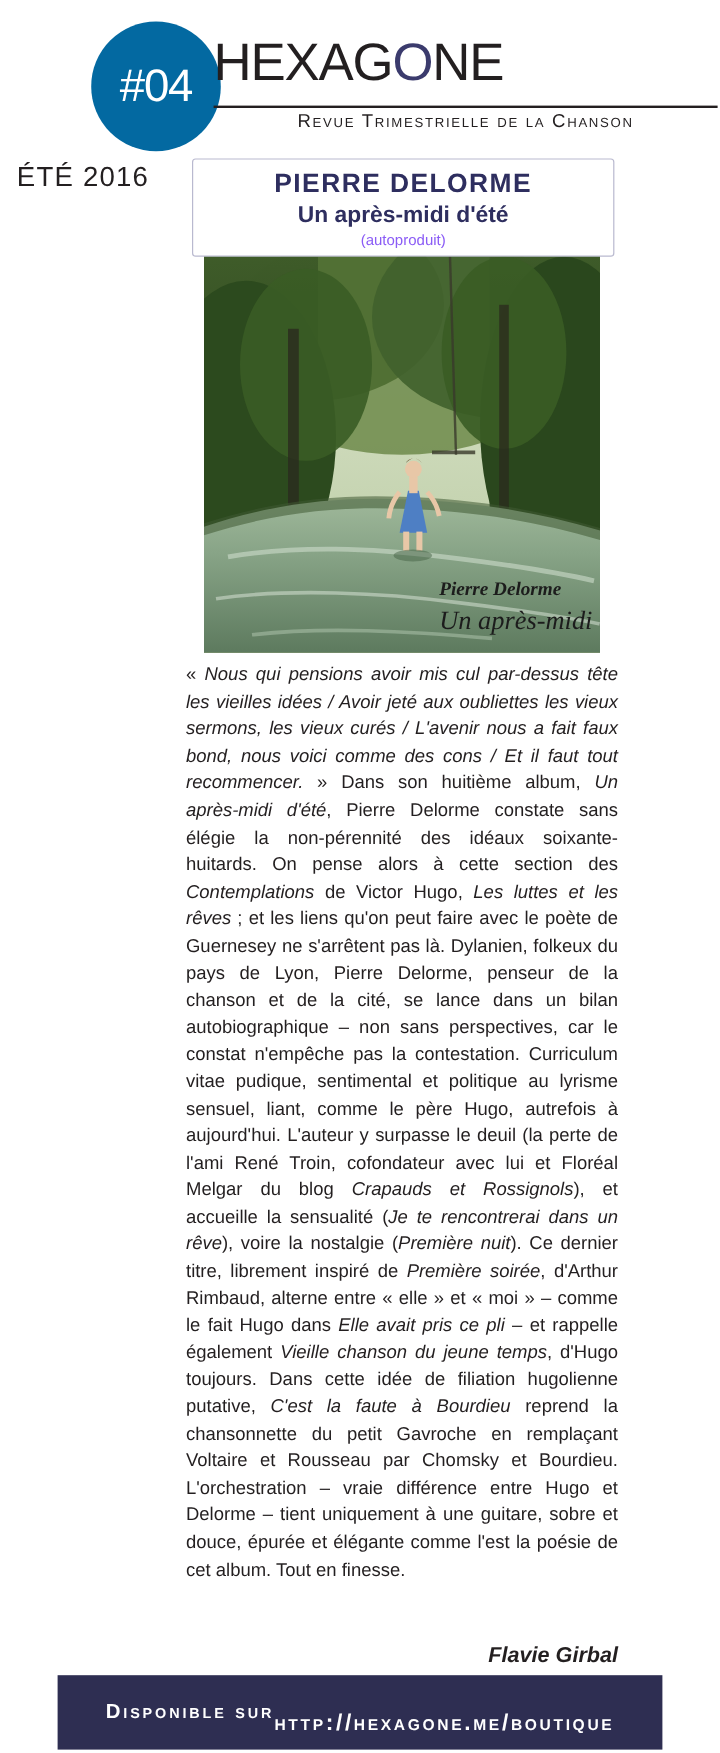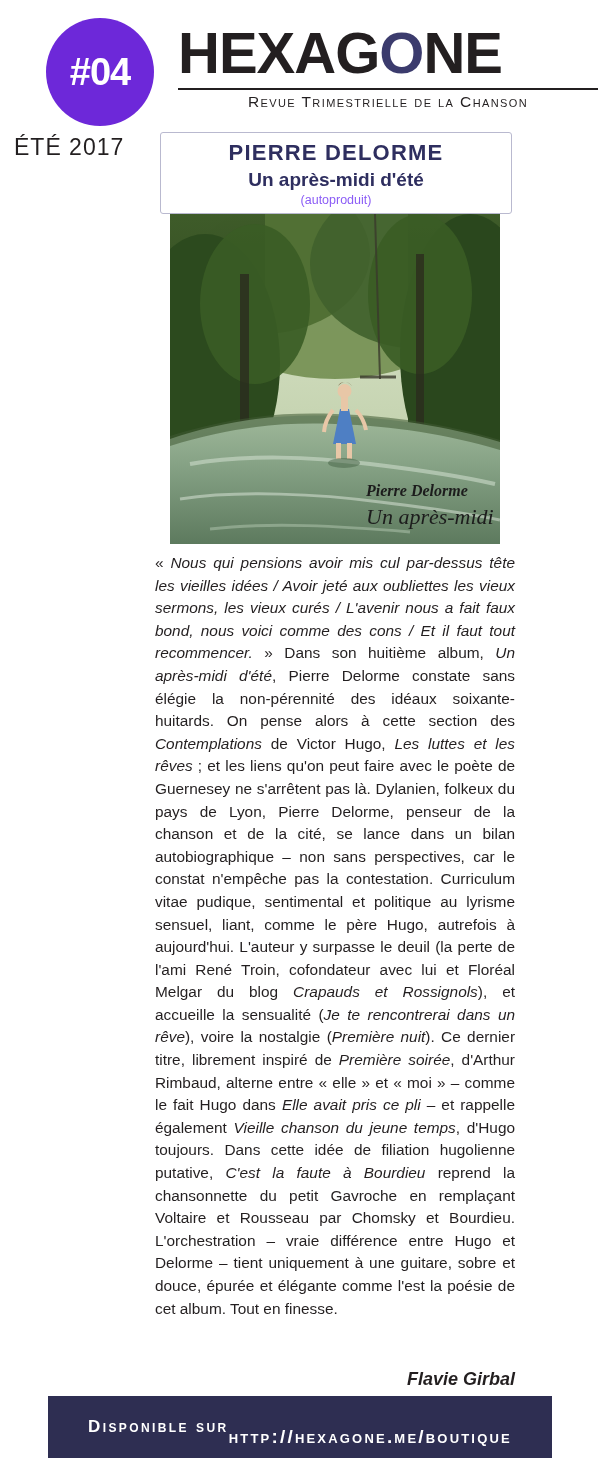--- a/index.html
+++ b/index.html
@@ -24,45 +24,45 @@
   }
 
   
   .masthead {
     position: relative;
     height: 120px;
     margin-top: 14px;
   }
   .issue-badge {
     position: absolute;
-    left: 6px;
+    left: 36px;
     top: 4px;
     width: 108px;
     height: 108px;
     border-radius: 50%;
-    background: #6d28d9;
+    background: #0369a1;
     color: #ffffff;
     display: flex;
     align-items: center;
     justify-content: center;
-    font-weight: bold;
+    font-weight: normal;
     font-size: 38px;
     letter-spacing: -1px;
     font-family: "Liberation Sans", sans-serif;
   }
   .logo-wrap {
     position: absolute;
     left: 138px;
     top: 6px;
     width: 420px;
   }
   .logo-title {
     font-family: "Liberation Sans", sans-serif;
-    font-weight: bold;
-    font-size: 58px;
+    font-weight: normal;
+    font-size: 44px;
     line-height: 66px;
     letter-spacing: -1px;
     color: #231f20;
     white-space: nowrap;
   }
   .logo-title .accent {
     color: #3b3b6d;
   }
   .logo-rule {
     border-top: 2px solid #231f20;
@@ -192,21 +192,21 @@
 <div class="page">
 
   <div class="masthead">
     <div class="issue-badge">#04</div>
     <div class="logo-wrap">
       <div class="logo-title"><span>HEXAG</span><span class="accent">O</span><span>NE</span></div>
       <div class="logo-rule"></div>
       <div class="logo-sub">Revue Trimestrielle de la Chanson</div>
     </div>
   </div>
-  <div class="season">ÉTÉ 2017</div>
+  <div class="season">ÉTÉ 2016</div>
 
   <div class="title-plate">
     <div class="artist-name">PIERRE DELORME</div>
     <div class="album-name">Un après-midi d'été</div>
     <div class="label-line">(autoproduit)</div>
   </div>
 
   <div class="cover">
     <svg width="330" height="330" viewBox="0 0 330 330" xmlns="http://www.w3.org/2000/svg">
       <defs>

